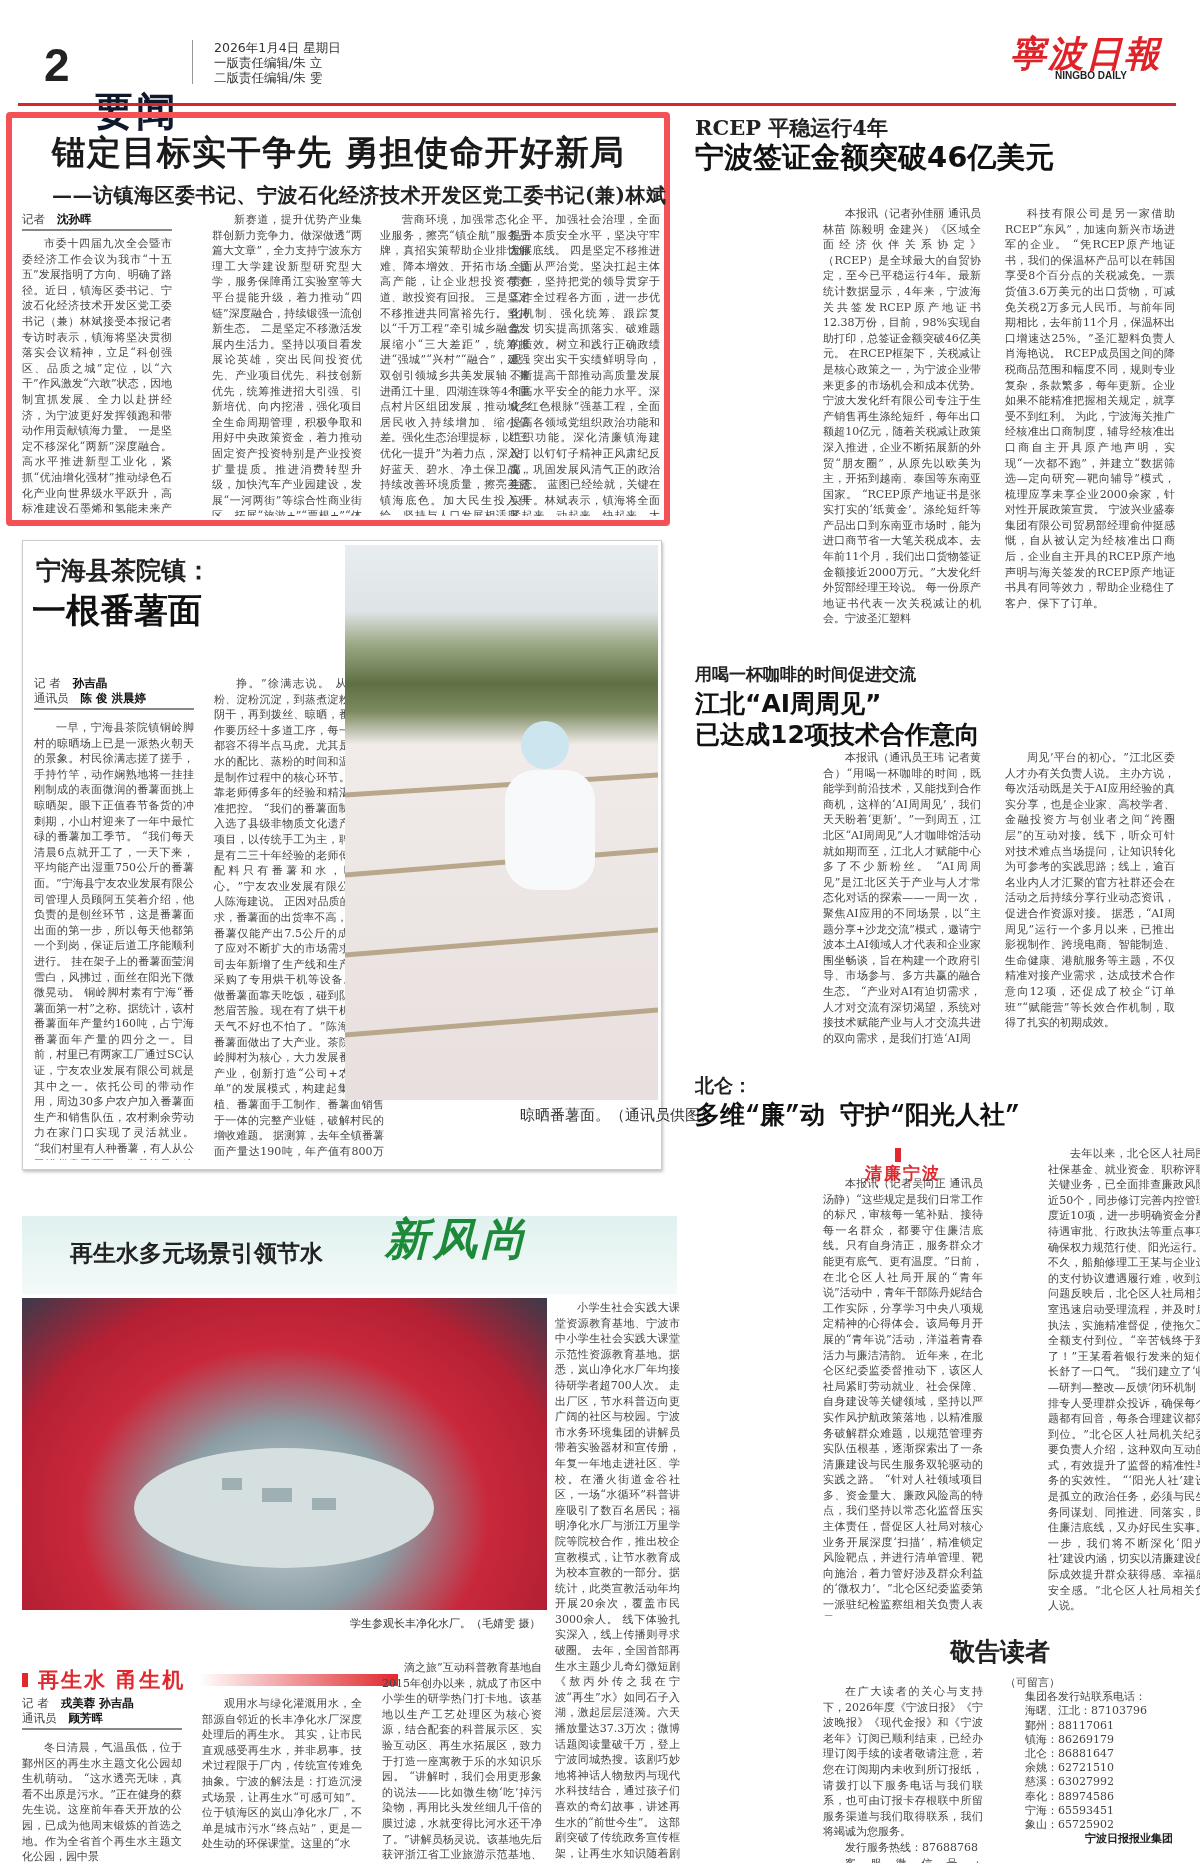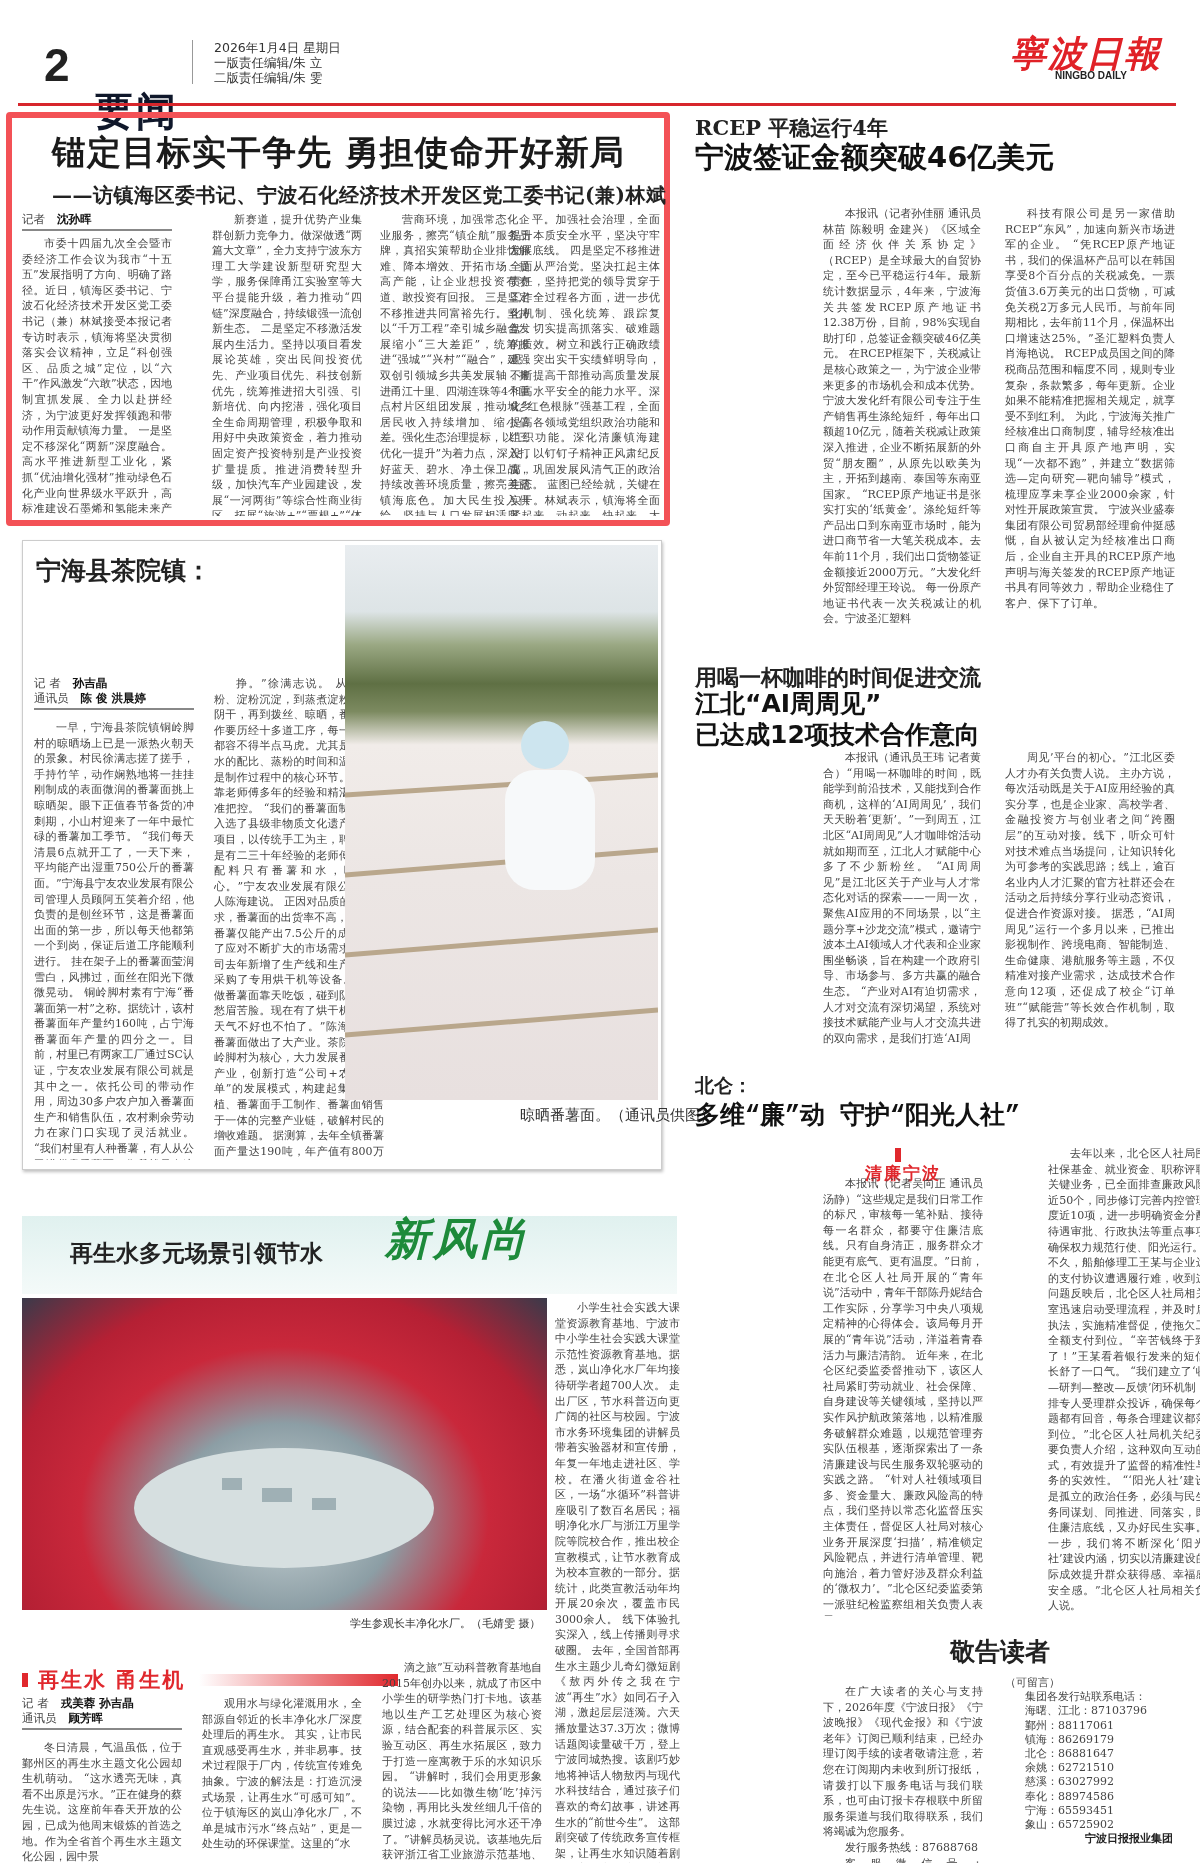--- a/index.html
+++ b/index.html
@@ -44,21 +44,21 @@
   .water-art { left: 385px; top: 1210px; font-size: 44px; font-weight: bold; color: #1d8a3a; font-style: italic; letter-spacing: 4px; }
   .water-photo { left: 22px; top: 1298px; width: 525px; height: 312px; overflow: hidden;
     background: radial-gradient(ellipse at 50% 70%, #c9d4d6 0%, #8c9ea5 30%, #c9283b 55%, #b52034 75%, #3a3a4a 100%); }
   .water-caption { left: 350px; top: 1616px; font-size: 11px; color: #333; }
   .sect-head { display: flex; align-items: center; }
   .sect-bar-l { width: 6px; height: 14px; background: #e0282d; margin-right: 10px; }
   .sect-title { font-size: 21px; font-weight: bold; color: #e0282d; font-family: "DejaVu Sans", sans-serif; letter-spacing: 2px; }
   .sect-bar-r { height: 12px; background: linear-gradient(90deg, #fff, #e0282d); }
 
   
-  .ai-kicker { left: 695px; top: 663px; font-size: 22px; font-weight: bold; color: #222; }
+  .ai-kicker { left: 695px; top: 663px; font-size: 17px; font-weight: bold; color: #222; }
   .ai-title { left: 695px; top: 688px; font-size: 25px; line-height: 31px; font-weight: bold; color: #111; font-family: "DejaVu Sans", sans-serif; }
   .bl-kicker { left: 695px; top: 1073px; font-size: 19px; font-weight: bold; color: #222; }
   .bl-title { left: 695px; top: 1098px; font-size: 25px; font-weight: bold; color: #111; font-family: Liberation Mono, monospace; }
   .notice-title { left: 950px; top: 1635px; font-size: 25px; font-weight: bold; color: #222; font-family: "DejaVu Sans", sans-serif; }
   .phone-list { font-size: 11px; line-height: 14.2px; color: #444; }
   .org-sign { font-size: 11px; font-weight: bold; color: #222; font-family: "DejaVu Sans", sans-serif; }
 </style>
 </head>
 <body>
 
@@ -98,20 +98,21 @@
 <div class="col body-text" style="left:823px;top:206px;width:158px;height:430px;">
     <p>本报讯（记者孙佳丽  通讯员林苗  陈毅明  金建兴）《区域全面经济伙伴关系协定》（RCEP）是全球最大的自贸协定，至今已平稳运行4年。最新统计数据显示，4年来，宁波海关共签发RCEP原产地证书12.38万份，目前，98%实现自助打印，总签证金额突破46亿美元。 在RCEP框架下，关税减让是核心政策之一，为宁波企业带来更多的市场机会和成本优势。 宁波大发化纤有限公司专注于生产销售再生涤纶短纤，每年出口额超10亿元，随着关税减让政策深入推进，企业不断拓展新的外贸“朋友圈”，从原先以欧美为主，开拓到越南、泰国等东南亚国家。 “RCEP原产地证书是张实打实的‘纸黄金’。涤纶短纤等产品出口到东南亚市场时，能为进口商节省一大笔关税成本。去年前11个月，我们出口货物签证金额接近2000万元。”大发化纤外贸部经理王玲说。 每一份原产地证书代表一次关税减让的机会。宁波圣汇塑料</p>
   </div>
 <div class="col body-text" style="left:1005px;top:206px;width:170px;height:430px;">
     <p>科技有限公司是另一家借助RCEP“东风”，加速向新兴市场进军的企业。 “凭RCEP原产地证书，我们的保温杯产品可以在韩国享受8个百分点的关税减免。一票货值3.6万美元的出口货物，可减免关税2万多元人民币。与前年同期相比，去年前11个月，保温杯出口增速达25%。”圣汇塑料负责人肖海艳说。 RCEP成员国之间的降税商品范围和幅度不同，规则专业复杂，条款繁多，每年更新。企业如果不能精准把握相关规定，就享受不到红利。 为此，宁波海关推广经核准出口商制度，辅导经核准出口商自主开具原产地声明，实现“一次都不跑”，并建立“数据筛选—定向研究—靶向辅导”模式，梳理应享未享企业2000余家，针对性开展政策宣贯。 宁波兴业盛泰集团有限公司贸易部经理俞仲挺感慨，自从被认定为经核准出口商后，企业自主开具的RCEP原产地声明与海关签发的RCEP原产地证书具有同等效力，帮助企业稳住了客户、保下了订单。</p>
   </div>
 
 <div class="abs tea-box"></div>
 <div class="abs tea-kicker">宁海县茶院镇：</div>
 <div class="abs tea-title">
+  <div>一根番薯面</div>
 </div>
 <div class="abs byline" style="left:34px;top:676px;width:160px;border-bottom-width:2px;">
   <div><span>记  者</span><b>孙吉晶</b></div>
   <div><span>通讯员</span><b>陈  俊   洪晨婷</b></div>
 </div>
 <div class="col body-text" style="left:34px;top:720px;width:160px;height:440px;">
     <p>一早，宁海县茶院镇铜岭脚村的晾晒场上已是一派热火朝天的景象。村民徐满志搓了搓手，手持竹竿，动作娴熟地将一挂挂刚制成的表面微润的番薯面挑上晾晒架。眼下正值春节备货的冲刺期，小山村迎来了一年中最忙碌的番薯加工季节。 “我们每天清晨6点就开工了，一天下来，平均能产出湿重750公斤的番薯面。”宁海县宁友农业发展有限公司管理人员顾阿五笑着介绍，他负责的是刨丝环节，这是番薯面出面的第一步，所以每天他都第一个到岗，保证后道工序能顺利进行。 挂在架子上的番薯面莹润雪白，风拂过，面丝在阳光下微微晃动。 铜岭脚村素有宁海“番薯面第一村”之称。据统计，该村番薯面年产量约160吨，占宁海番薯面年产量的四分之一。目前，村里已有两家工厂通过SC认证，宁友农业发展有限公司就是其中之一。依托公司的带动作用，周边30多户农户加入番薯面生产和销售队伍，农村剩余劳动力在家门口实现了灵活就业。 “我们村里有人种番薯，有人从公司进货卖番薯面，像我就是在这里帮忙晾晒，每天都有钱</p>
   </div>
 <div class="col body-text" style="left:214px;top:676px;width:170px;height:484px;">
     <p>挣。”徐满志说。 从番薯磨粉、淀粉沉淀，到蒸煮淀粉、淀粉阴干，再到拨丝、晾晒，番薯面制作要历经十多道工序，每一个环节都容不得半点马虎。尤其是淀粉和水的配比、蒸粉的时间和温度，更是制作过程中的核心环节。这些全靠老师傅多年的经验和精湛技术精准把控。 “我们的番薯面制作技艺入选了县级非物质文化遗产代表性项目，以传统手工为主，聘请的都是有二三十年经验的老师傅，而且配料只有番薯和水，吃着放心。”宁友农业发展有限公司负责人陈海建说。 正因对品质的严苛要求，番薯面的出货率不高，50公斤番薯仅能产出7.5公斤的成品。为了应对不断扩大的市场需求，该公司去年新增了生产线和生产车间，采购了专用烘干机等设备。“以前做番薯面靠天吃饭，碰到阴雨天就愁眉苦脸。现在有了烘干机，就算天气不好也不怕了。”陈海建说。 番薯面做出了大产业。茶院镇以铜岭脚村为核心，大力发展番薯特色产业，创新打造“公司+农户+订单”的发展模式，构建起集番薯种植、番薯面手工制作、番薯面销售于一体的完整产业链，破解村民的增收难题。 据测算，去年全镇番薯面产量达190吨，年产值有800万元，直接惠及农户超100户。</p>

